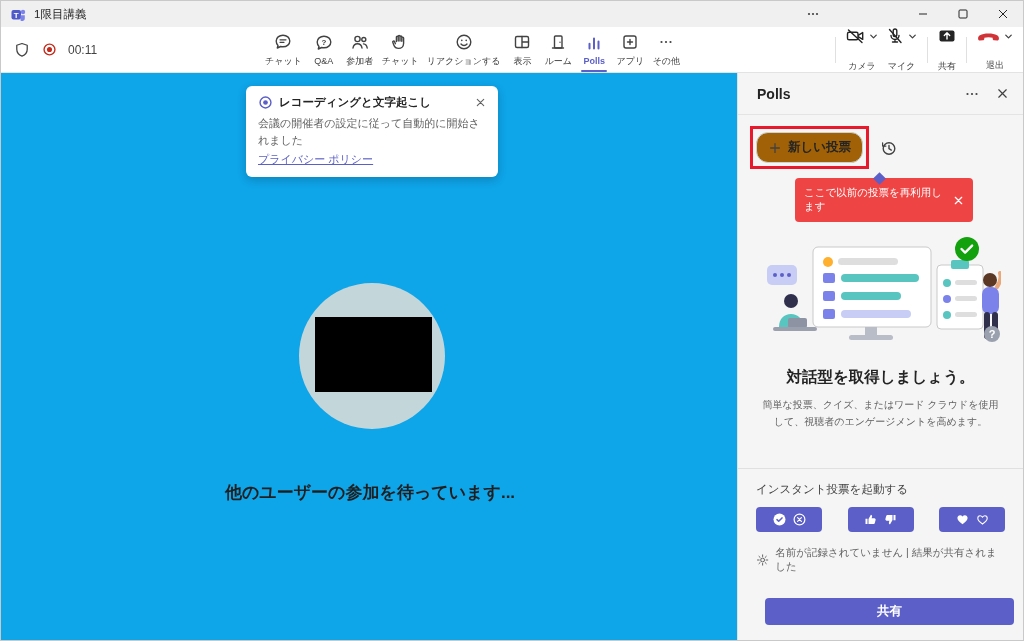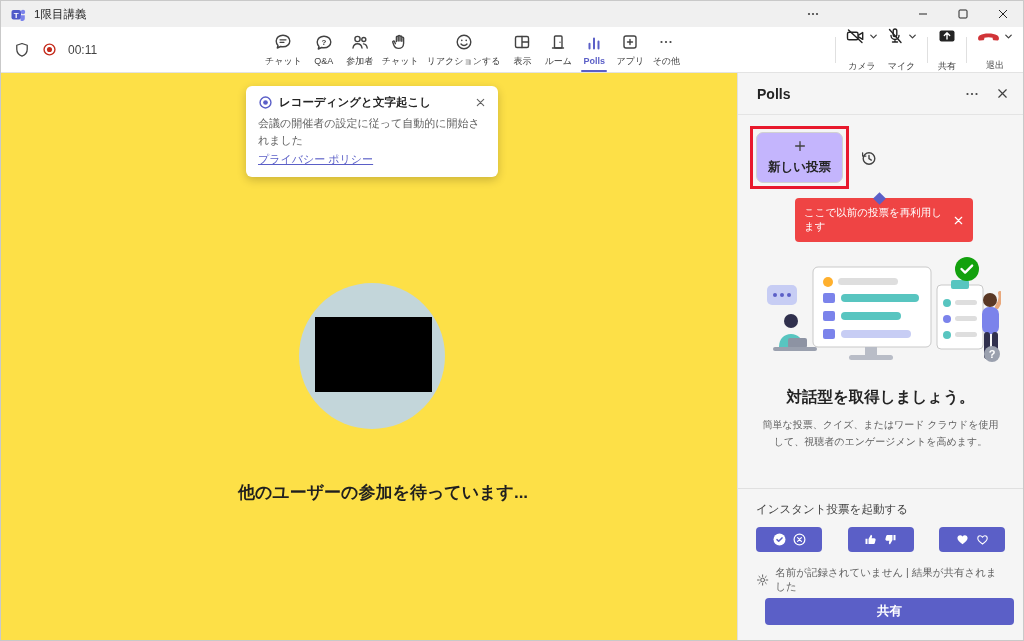--- a/index.html
+++ b/index.html
@@ -28,39 +28,39 @@
   .tb-item.active::after { content: ""; position: absolute; left: 5px; right: 5px; bottom: 0; height: 2.5px; background: #5b5fc7; border-radius: 2px; }
   .tool-right { position: absolute; right: 6px; top: 0; height: 100%; display: flex; align-items: center; }
   .sep { width: 1px; height: 26px; background: #e0e0e0; margin: 0 6px; }
   .av-item { display: flex; flex-direction: column; align-items: center; gap: 14px; padding: 0 3px; cursor: pointer; }
   .av-row { display: flex; align-items: center; gap: 2px; }
   .oicon { stroke: #424242; fill: none; stroke-width: 1.4; stroke-linecap: round; stroke-linejoin: round; }
   .oicon-dark { stroke: #242424; fill: none; stroke-width: 1.4; stroke-linecap: round; stroke-linejoin: round; }
   .active-icon { stroke: #5b5fc7; }
 
   
-  .stage { position: absolute; left: 0; top: 72px; width: 738px; bottom: 0; background: #fde047; padding-left: 13px; }
+  .stage { position: absolute; left: 0; top: 72px; width: 738px; bottom: 0; background: #0ea5e9; }
   .toast { position: absolute; left: 245px; top: 13px; width: 252px; background: #fff; border-radius: 6px; box-shadow: 0 3px 10px rgba(0,0,0,.2); padding: 9px 12px 10px; font-size: 11px; }
   .toast-head { display: flex; align-items: center; gap: 6px; font-weight: 700; font-size: 11.5px; }
   .toast-close { margin-left: auto; cursor: pointer; display: flex; }
   .toast-body { color: #616161; margin-top: 5px; line-height: 1.55; }
   .toast-link { color: #5b5fc7; text-decoration: underline; margin-top: 3px; display: inline-block; cursor: pointer; }
   .avatar { position: absolute; left: 298px; top: 210px; width: 146px; height: 146px; border-radius: 50%; background: #c3d6da; }
   .redaction { position: absolute; left: 16px; top: 34px; width: 117px; height: 75px; background: #000; }
   .waiting { position: absolute; top: 408px; width: 100%; text-align: center; font-weight: 700; font-size: 17px; color: #1f1f1f; }
 
   
   .panel { position: absolute; right: 0; top: 72px; width: 286px; bottom: 0; background: #f5f5f5; border-left: 1px solid #e0e0e0; }
   .panel-header { height: 42px; display: flex; align-items: center; padding: 0 14px 0 19px; border-bottom: 1px solid #e4e4e4; }
   .panel-title { font-weight: 700; font-size: 14px; }
   .ph-actions { margin-left: auto; display: flex; gap: 16px; align-items: center; }
   .ph-btn { cursor: pointer; display: flex; }
   .newpoll-row { display: flex; align-items: center; padding: 11px 16px 0 12px; }
   .annotation-box { border: 3px solid #e8192c; padding: 3px; }
-  .newpoll-btn { display: flex; align-items: center; gap: 6px; background: #c4b5fd; border: 1px solid #d1d1d1; border-radius: 7px; padding: 6px 11px; font-size: 12.5px; font-weight: 600; color: #242424; font-family: inherit; cursor: pointer; flex-direction: column; }
+  .newpoll-btn { display: flex; align-items: center; gap: 6px; background: #a16207; border: 1px solid #d1d1d1; border-radius: 12px; padding: 6px 11px; font-size: 12.5px; font-weight: 600; color: #242424; font-family: inherit; cursor: pointer; }
   .history-btn { background: none; border: none; margin-left: 11px; cursor: pointer; display: flex; }
   .tooltip { position: relative; margin: 9px 0 0 57px; width: 178px; background: #ef4444; color: #fff; border-radius: 4px; padding: 8px 9px; font-size: 10.5px; display: flex; align-items: center; gap: 8px; }
   .tooltip::before { content: ""; position: absolute; top: -4px; left: 80px; width: 9px; height: 9px; background: #5b5fc7; transform: rotate(45deg); }
   .tooltip-close { margin-left: auto; cursor: pointer; display: flex; flex: none; }
   .illustration { display: block; margin: 13px auto 0; }
   .polls-heading { text-align: center; font-size: 15.5px; font-weight: 700; margin-top: 12px; color: #242424; }
   .polls-desc { text-align: center; font-size: 10px; color: #616161; line-height: 1.65; margin-top: 9px; padding: 0 20px; }
   .panel-divider { border: none; border-top: 1px solid #e0e0e0; margin: 38px 0 0; }
   .instant-label { font-size: 11.5px; color: #424242; padding: 13px 18px 10px; }
   .instant-row { display: flex; justify-content: space-between; padding: 0 18px; }

